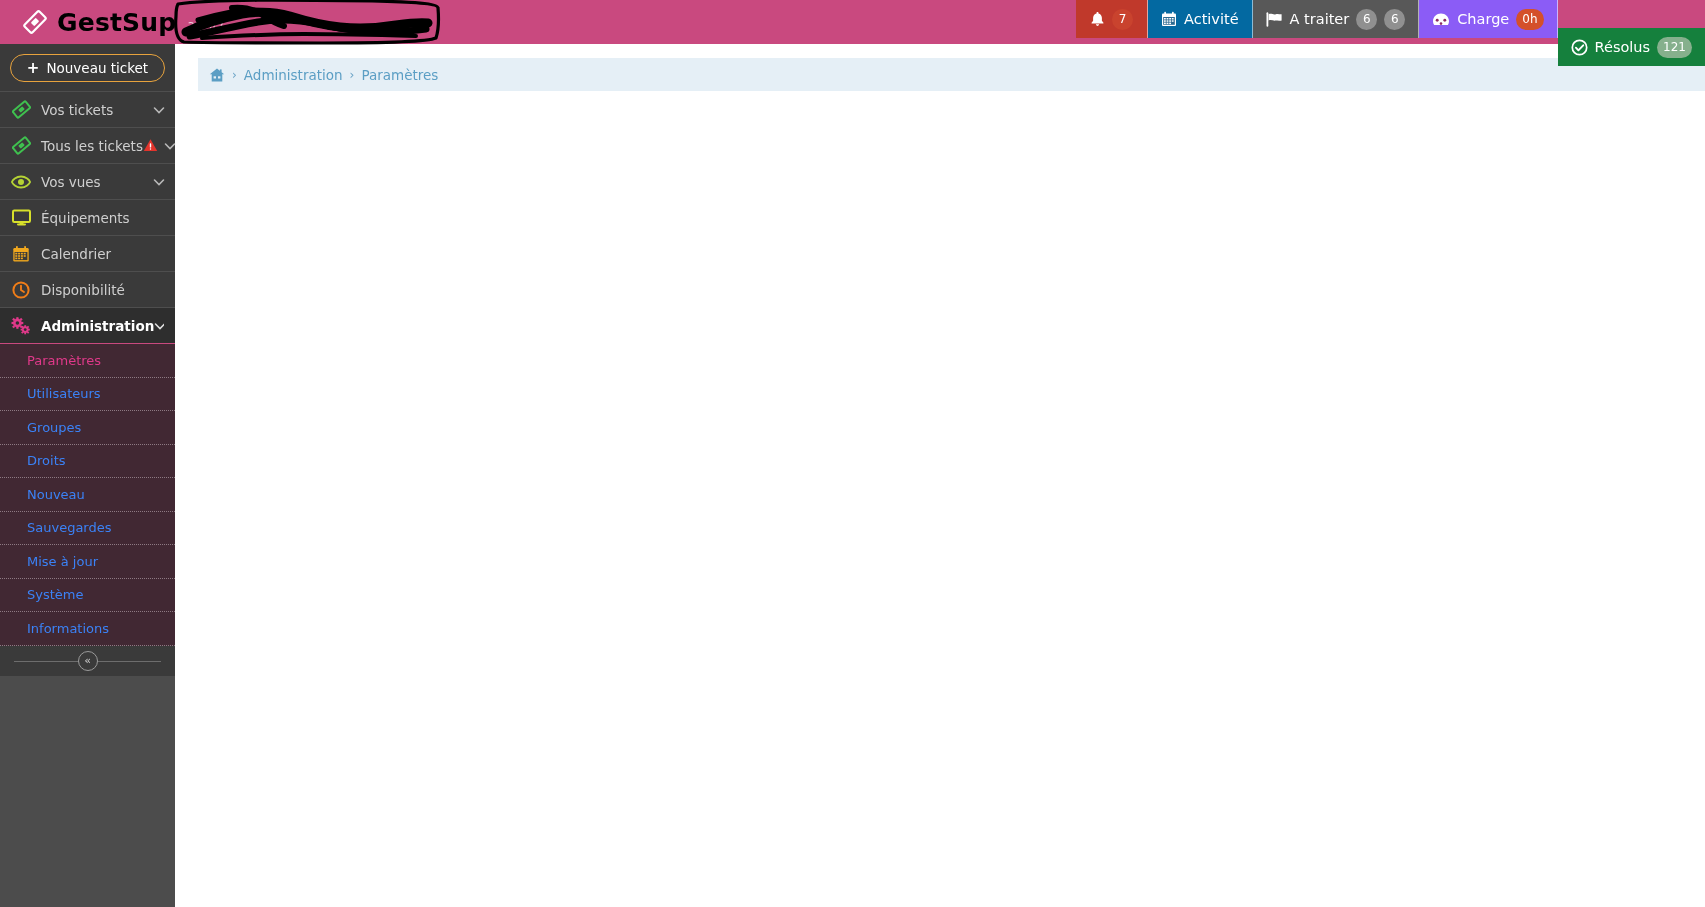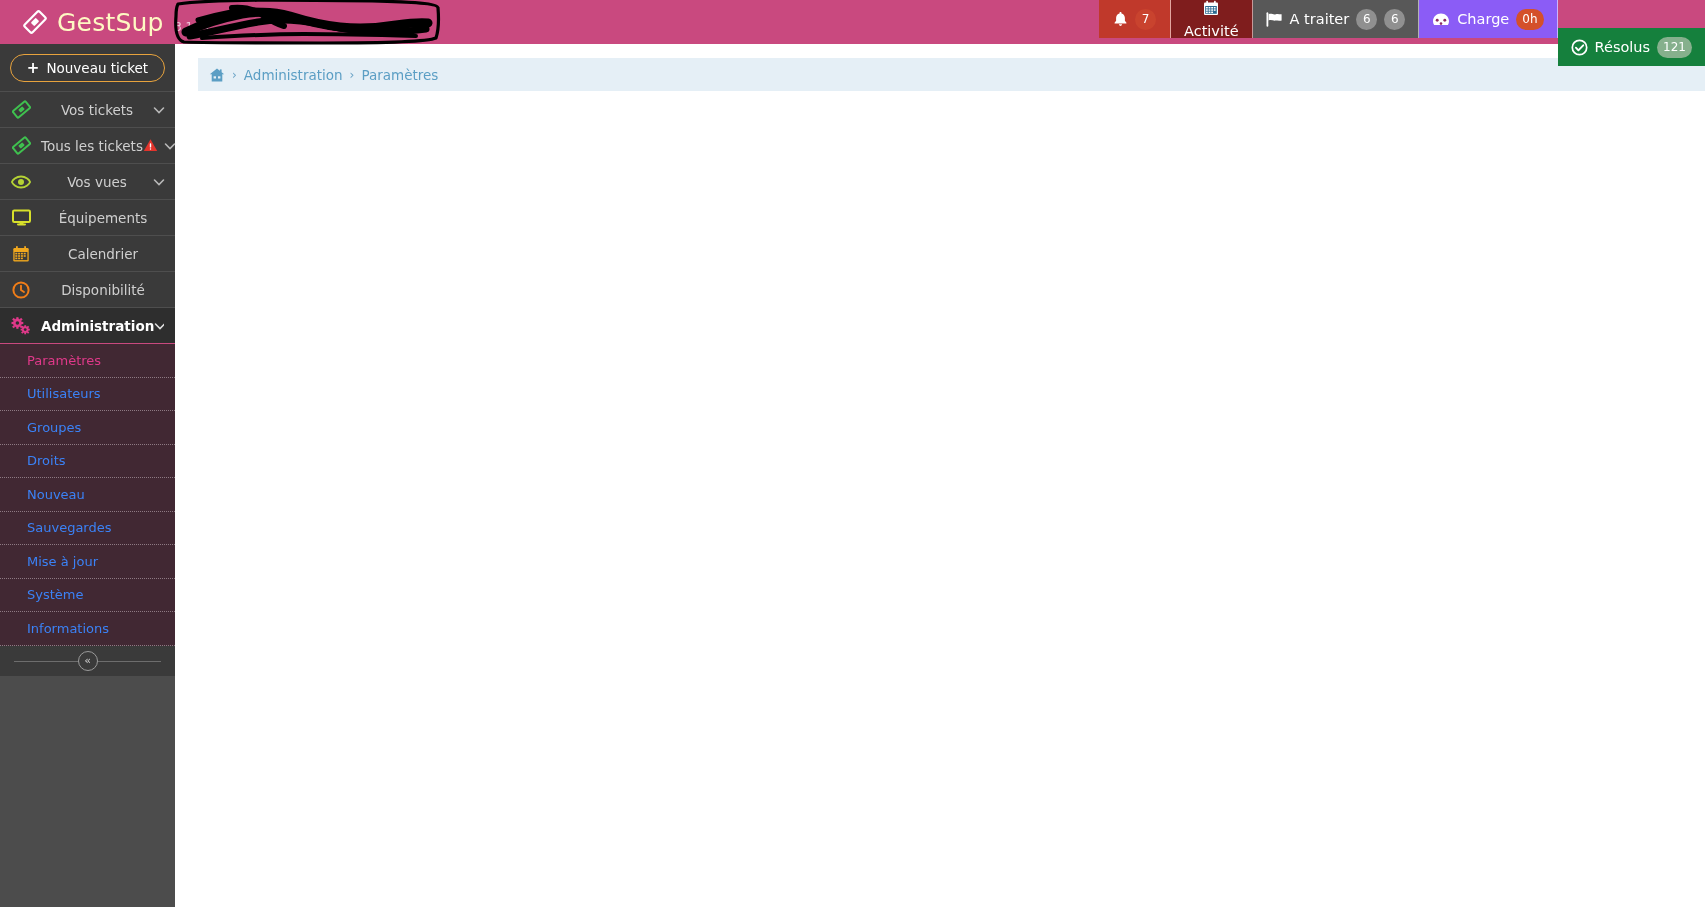--- a/index.html
+++ b/index.html
@@ -21,23 +21,23 @@
   .brand {
     position: absolute;
     left: 22px; top: 0;
     height: 44px;
     display: flex;
     align-items: center;
     gap: 9px;
   }
   .brand-icon { width: 26px; height: 26px; display: block; }
   .brand-name {
-    color: #fef9c3;
+    color: #000000;
     font-size: 25px;
-    font-weight: 400;
+    font-weight: 700;
     letter-spacing: .2px;
     line-height: 1;
   }
   .brand-version {
     color: #f0c8da;
     font-size: 11.5px;
     margin-left: 2px;
     margin-top: 9px;
   }
 
@@ -59,21 +59,21 @@
     color: #ffffff;
     font-size: 14.5px;
     height: 38px;
     border-right: 1px solid rgba(255,255,255,.55);
     white-space: nowrap;
     cursor: pointer;
   }
   .hnav:last-child { border-right: none; }
   .hnav svg { display: block; }
   .hnav-bell   { background: #c0392b; padding: 0 14px; }
-  .hnav-act    { background: #7f1d1d; flex-direction: column; }
+  .hnav-act    { background: #0369a1; }
   .hnav-trait  { background: #585858; }
   .hnav-charge { background: #8b5cf6; }
   .hnav-res    { background: #15803d; margin-top: 28px; }
 
   .badge {
     display: inline-flex;
     align-items: center;
     justify-content: center;
     min-width: 21px; height: 21px;
     padding: 0 6px;
@@ -122,21 +122,20 @@
     position: relative;
     height: 36px;
     display: flex;
     align-items: center;
     padding: 0 10px 0 11px;
     background: #3a3a3a;
     border-bottom: 1px solid #4e4e4e;
     color: #cfcfcf;
     font-size: 13.5px;
     cursor: pointer;
-    text-align: center;
   }
   .sb-ico {
     width: 20px; height: 20px;
     display: inline-flex;
     align-items: center;
     justify-content: center;
     margin-right: 10px;
     flex: 0 0 20px;
   }
   .sb-label { flex: 1; white-space: nowrap; }

